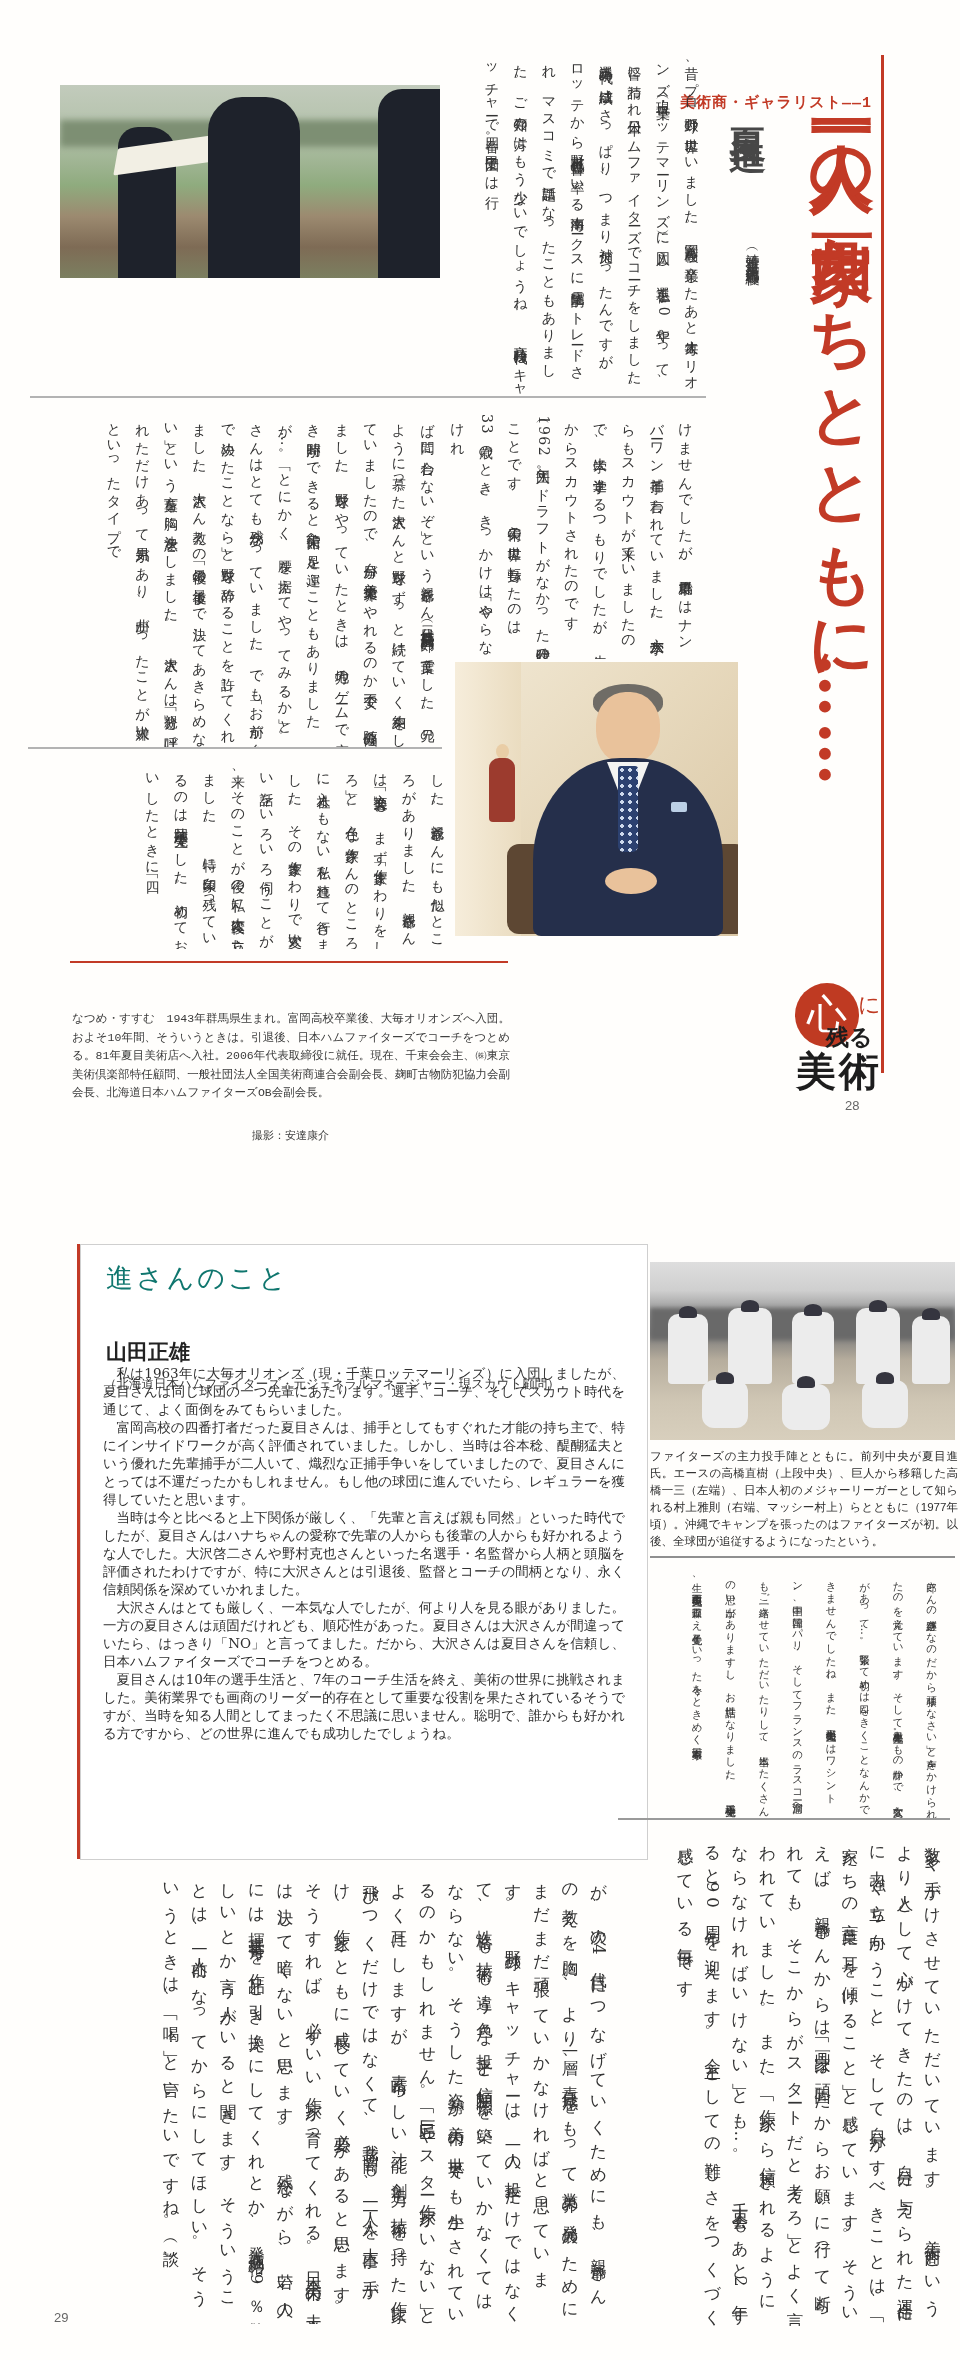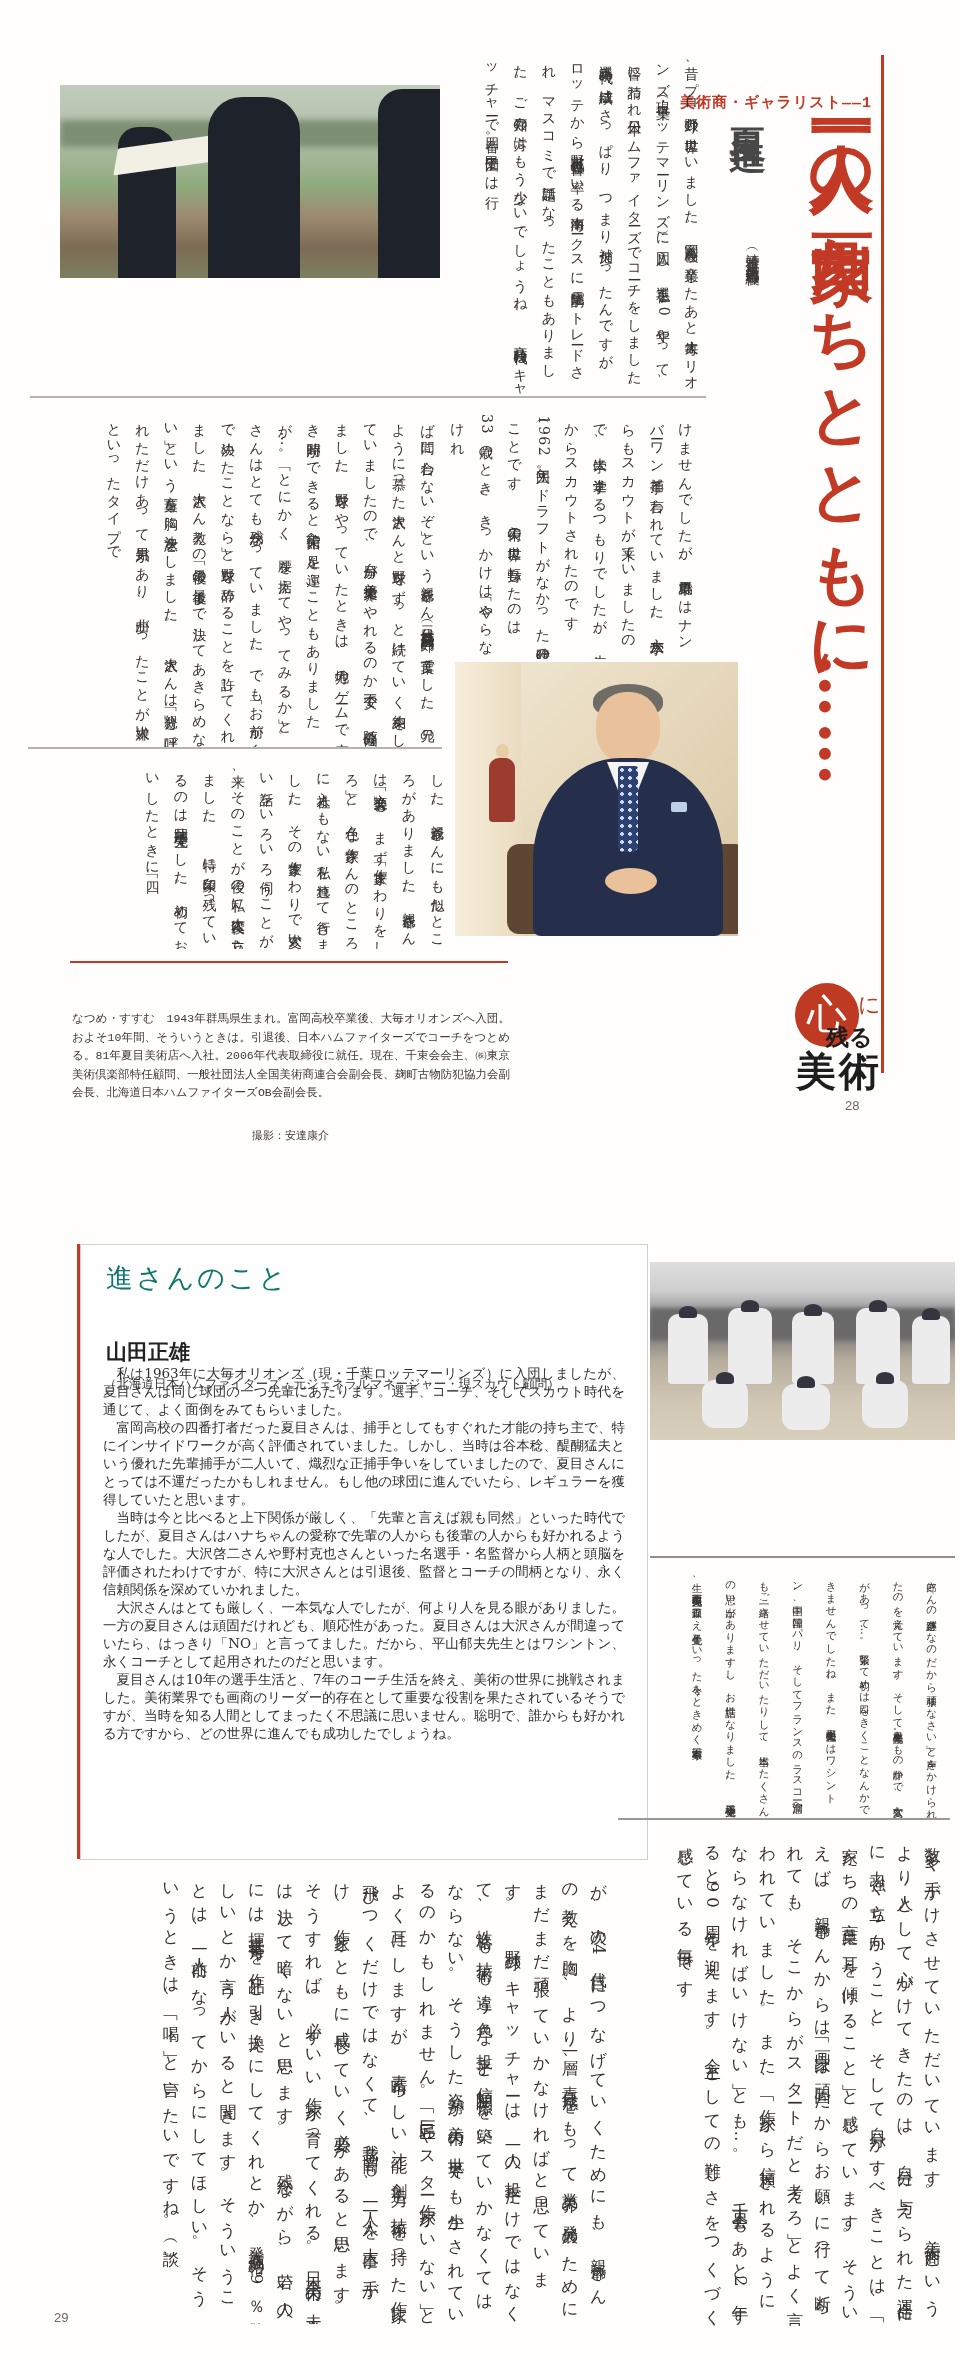--- a/index.html
+++ b/index.html
@@ -173,21 +173,21 @@
 
   <div id="boxredbar" class="abs"></div>
   <div id="shinbox" class="abs"></div>
   <div id="box-heading" class="abs">進さんのこと</div>
   <div id="box-author" class="abs sans">山田正雄</div>
   <div id="box-affil" class="abs sans">（北海道日本ハムファイターズ・元ジェネラルマネージャー・現スカウト顧問）</div>
   <div id="box-body" class="abs">
     <p>私は1963年に大毎オリオンズ（現・千葉ロッテマーリンズ）に入団しましたが、夏目さんは同じ球団の一つ先輩にあたります。選手、コーチ、そしてスカウト時代を通じて、よく面倒をみてもらいました。</p>
     <p>富岡高校の四番打者だった夏目さんは、捕手としてもすぐれた才能の持ち主で、特にインサイドワークが高く評価されていました。しかし、当時は谷本稔、醍醐猛夫という優れた先輩捕手が二人いて、熾烈な正捕手争いをしていましたので、夏目さんにとっては不運だったかもしれません。もし他の球団に進んでいたら、レギュラーを獲得していたと思います。</p>
     <p>当時は今と比べると上下関係が厳しく、「先輩と言えば親も同然」といった時代でしたが、夏目さんはハナちゃんの愛称で先輩の人からも後輩の人からも好かれるような人でした。大沢啓二さんや野村克也さんといった名選手・名監督から人柄と頭脳を評価されたわけですが、特に大沢さんとは引退後、監督とコーチの間柄となり、永く信頼関係を深めていかれました。</p>
-    <p>大沢さんはとても厳しく、一本気な人でしたが、何より人を見る眼がありました。一方の夏目さんは頑固だけれども、順応性があった。夏目さんは大沢さんが間違っていたら、はっきり「NO」と言ってました。だから、平山郁夫先生とはワシントン、永くコーチとして起用されたのだと思います。</p>
+    <p>大沢さんはとても厳しく、一本気な人でしたが、何より人を見る眼がありました。一方の夏目さんは頑固だけれども、順応性があった。夏目さんは大沢さんが間違っていたら、はっきり「NO」と言ってました。だから、大沢さんは夏目さんを信頼し、日本ハムファイターズでコーチをつとめる。</p>
     <p>夏目さんは10年の選手生活と、7年のコーチ生活を終え、美術の世界に挑戦されました。美術業界でも画商のリーダー的存在として重要な役割を果たされているそうですが、当時を知る人間としてまったく不思議に思いません。聡明で、誰からも好かれる方ですから、どの世界に進んでも成功したでしょうね。</p>
   </div>
 
   <div id="photo3" class="abs">
     <div class="bb-tree"></div>
     <div class="player" style="left:18px;top:52px;width:40px;height:70px;"></div>
     <div class="cap" style="left:29px;top:44px;width:18px;height:12px;"></div>
     <div class="player" style="left:78px;top:46px;width:44px;height:76px;"></div>
     <div class="cap" style="left:91px;top:38px;width:18px;height:12px;"></div>
     <div class="player" style="left:142px;top:50px;width:42px;height:72px;"></div>
@@ -196,20 +196,21 @@
     <div class="cap" style="left:219px;top:38px;width:18px;height:12px;"></div>
     <div class="player" style="left:262px;top:54px;width:38px;height:68px;"></div>
     <div class="cap" style="left:272px;top:46px;width:18px;height:12px;"></div>
     <div class="player" style="left:52px;top:118px;width:46px;height:48px;border-radius:12px;"></div>
     <div class="cap" style="left:66px;top:110px;width:18px;height:12px;"></div>
     <div class="player" style="left:132px;top:122px;width:48px;height:46px;border-radius:12px;"></div>
     <div class="cap" style="left:147px;top:114px;width:18px;height:12px;"></div>
     <div class="player" style="left:212px;top:118px;width:46px;height:48px;border-radius:12px;"></div>
     <div class="cap" style="left:226px;top:110px;width:18px;height:12px;"></div>
   </div>
+  <div id="caption2" class="abs caption">ファイターズの主力投手陣とともに。前列中央が夏目進氏。エースの高橋直樹（上段中央）、巨人から移籍した高橋一三（左端）、日本人初のメジャーリーガーとして知られる村上雅則（右端、マッシー村上）らとともに（1977年頃）。沖縄でキャンプを張ったのはファイターズが初。以後、全球団が追従するようになったという。</div>
   <div id="rule3" class="abs"></div>
 
   <div id="smallblock" class="abs vtext">郎さんの跡継ぎなのだから頑張りなさい」と声をかけられたのを覚えています。そして奥村土牛先生。もの静かで、大変な存在感があって…。緊張して初めは口をきくことなんかできませんでしたね。また、平山郁夫先生とはワシントン、中国、韓国、パリ、そしてフランスのラスコー洞窟へもご一緒させていただいたりして、本当にたくさんの思い出がありますし、お世話になりました。　手塚雄二先生や宮廻正明先生、西田俊英先生、森田りえ子先生といった今をときめく日本画家も、</div>
   <div id="rule4" class="abs"></div>
   <div id="blockB1" class="abs vtext">数多く手がけさせていただいています。　美術商というより人として心がけてきたのは、自分に与えられた運命に常に力強く立ち向かうこと、そして自分がすべきことは、「作家たちの言葉に耳を傾けること」と感じています。そういえば、親爺さんからは「画家は頑固だからお願いに行って断られても、そこからがスタートだと考えろ」とよく言われていました。また、「作家から信頼されるようにならなければいけない」とも…。　千束会もあと2年すると90周年を迎えます。会主としての難しさをつくづく感じている毎日です</div>
   <div id="blockB2" class="abs vtext">が、次の4代目につなげていくためにも、親爺さんの教えを胸に、より一層、責任感をもって業界の発展のためにまだまだ頑張っていかなければと思っています。　野球のキャッチャーは、一人の投手だけではなくて、性格も技術も違う色々な投手と信頼関係を築いていかなくてはならない。そうした姿勢が美術の世界でも生かされているのかもしれません。「巨匠やスター作家がいない」とよく耳にしますが、素晴らしい才能、創造力、技術を持った作家に飛びつくだけではなくて、我々画商も、一人一人を大事に手がけ、作家とともに成長していく必要があると思います。そうすれば、必ずいい作家が育ってくれる。日本美術の未来は決して暗くないと思います。　残念ながら、若い人の中には揮毫番号を作品と引き換えにしてくれとか、発表価格の9％欲しいとか言う人がいると聞きます。そういうことは、一人前になってからにしてほしい。そういうときは、「喝！」と言いたいですね。（談）</div>
 
   <div id="p29num" class="abs pagenum">29</div>
 </div>
 

